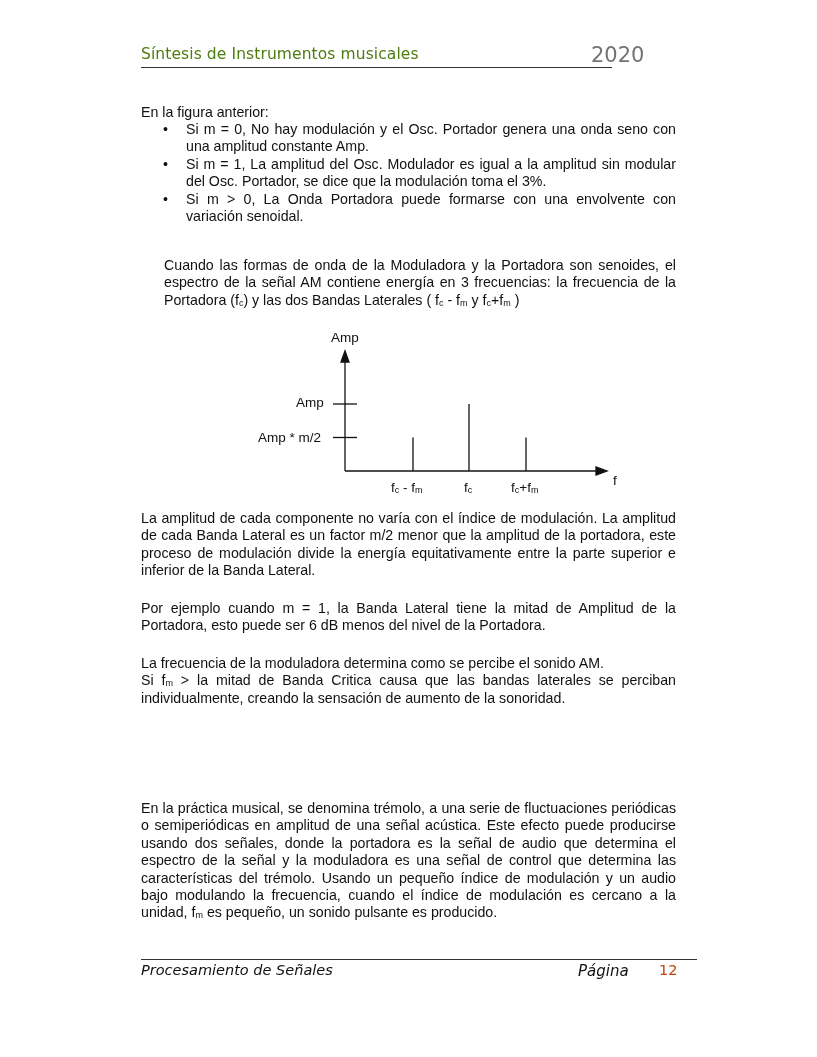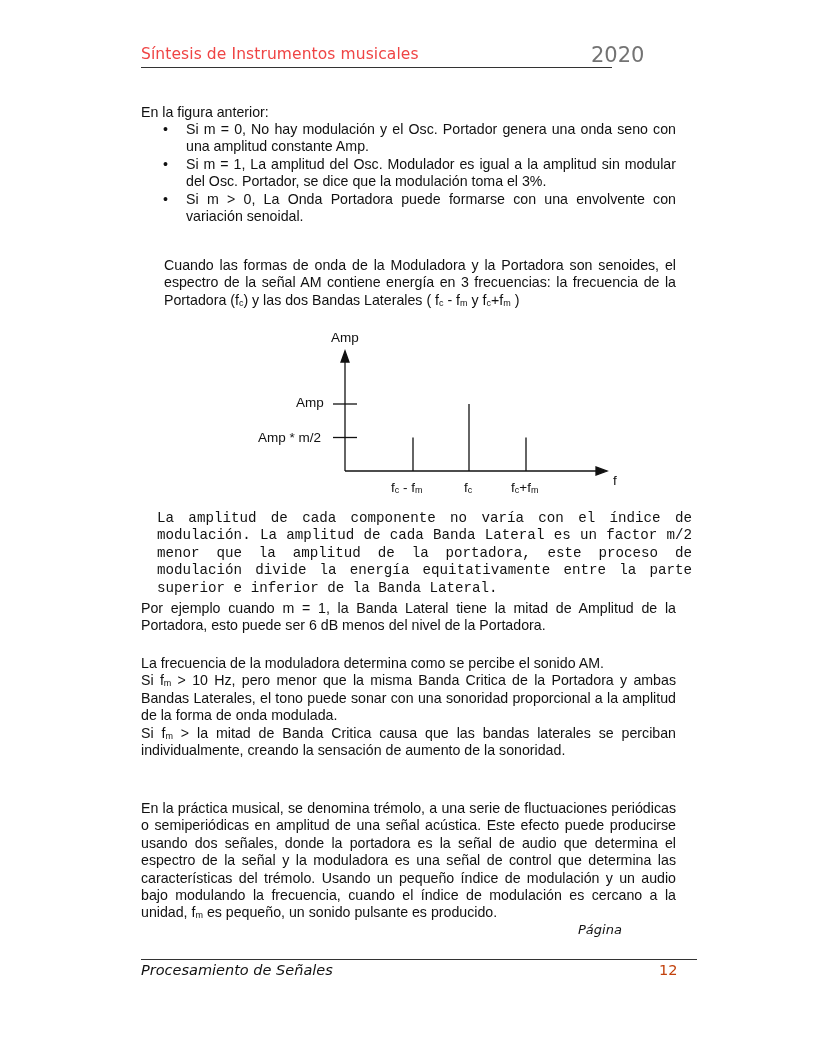--- a/index.html
+++ b/index.html
@@ -2,63 +2,63 @@
 <html><head>
 <meta charset="utf-8">
 <style>
   html, body { margin: 0; padding: 0; background: #ffffff; }
   body { width: 817px; height: 1057px; position: relative; overflow: hidden;
          font-family: "Liberation Sans", sans-serif; color: #111; }
   .page { position: absolute; left: 0; top: 0; width: 817px; height: 1057px; }
 
   
   .hdr-title { position: absolute; left: 141px; top: 45px; font-family: "DejaVu Sans", sans-serif;
-               font-size: 15.5px; color: #ef4444; letter-spacing: 0.1px; }
+               font-size: 15.5px; color: #4d7c0f; letter-spacing: 0.1px; }
   .hdr-year { position: absolute; left: 591px; top: 43px; font-family: "DejaVu Sans", sans-serif;
               font-size: 21px; color: #737373; }
   .hdr-rule { position: absolute; left: 141px; top: 67px; width: 471px; height: 1px; background: #333; }
   .logo { position: absolute; left: 647px; top: 40px; width: 92px; height: 46px; color: #555; }
   .logo-small { position: absolute; left: 4px; top: 0; font-size: 6.5px; letter-spacing: 6.2px;
                 font-family: "DejaVu Sans", sans-serif; color: #555; }
   .logo-big { position: absolute; left: 0; top: 7px; font-family: "Liberation Serif", serif;
               font-size: 42px; line-height: 40px; color: #5a5a5a; letter-spacing: -1px;
               transform: scaleX(0.95); transform-origin: left top; }
 
   
   .txt { position: absolute; font-size: 14.2px; line-height: 17.4px; color: #111; }
   .just { text-align: justify; }
   .p-intro { left: 141px; top: 104px; }
   ul.bullets { position: absolute; left: 163px; top: 121px; width: 513px; margin: 0; padding: 0;
                list-style: none; font-size: 14.2px; line-height: 17.4px; }
   ul.bullets li { position: relative; padding-left: 23px; text-align: justify; margin: 0; }
   ul.bullets li .dot { position: absolute; left: 0; top: 0; }
   .p-cuando { left: 164px; top: 257px; width: 512px; }
-  .p-amplitud { left: 157px; top: 510px; width: 535px; font-family: Liberation Mono, monospace; }
+  .p-amplitud { left: 141px; top: 510px; width: 535px; }
   .p-ejemplo { left: 141px; top: 600px; width: 535px; }
   .p-frec { left: 141px; top: 655px; width: 535px; }
   .p-practica { left: 141px; top: 800px; width: 535px; }
   sub { font-size: 9px; vertical-align: -1px; line-height: 0; }
 
   
   .diagram { position: absolute; left: 0; top: 0; width: 817px; height: 1057px; pointer-events: none; }
   .dlabel { position: absolute; font-size: 13.5px; color: #111; white-space: nowrap; }
   .lab-amp-axis { left: 331px; top: 330px; }
   .lab-amp-tick { left: 296px; top: 395px; }
   .lab-ampm-tick { left: 258px; top: 430px; }
   .lab-f { left: 613px; top: 473px; }
   .lab-fcfm-minus { left: 391px; top: 480px; }
   .lab-fc { left: 464px; top: 480px; }
   .lab-fcfm-plus { left: 511px; top: 480px; }
 
   
   .ftr-rule { position: absolute; left: 141px; top: 959px; width: 556px; height: 1px; background: #333; }
   .ftr-left { position: absolute; left: 141px; top: 962px; font-family: "DejaVu Sans", sans-serif;
               font-style: italic; font-size: 14.5px; color: #111; }
-  .ftr-page-lbl { position: absolute; left: 578px; top: 922px; font-family: "DejaVu Sans", sans-serif;
-                  font-style: italic; font-size: 13px; color: #111; }
+  .ftr-page-lbl { position: absolute; left: 578px; top: 962px; font-family: "DejaVu Sans", sans-serif;
+                  font-style: italic; font-size: 15px; color: #111; }
   .ftr-page-num { position: absolute; left: 659px; top: 962px; font-family: "DejaVu Sans", sans-serif;
                   font-size: 14.5px; color: #c2410c; }
 </style>
 </head>
 <body>
 
 <div class="page">
 
   <div class="hdr-title">Síntesis de Instrumentos musicales</div>
   <div class="hdr-year">2020</div>
@@ -104,21 +104,20 @@
     <div class="dlabel lab-fcfm-minus"><span>f</span><sub>c</sub><span> - f</span><sub>m</sub></div>
     <div class="dlabel lab-fc"><span>f</span><sub>c</sub></div>
     <div class="dlabel lab-fcfm-plus"><span>f</span><sub>c</sub><span>+f</span><sub>m</sub></div>
   </div>
 
   <div class="txt just p-amplitud">La amplitud de cada componente no varía con el índice de modulación. La amplitud de cada Banda Lateral es un factor m/2 menor que la amplitud de la portadora, este proceso de modulación divide la energía  equitativamente entre la parte superior e inferior de la Banda Lateral.</div>
   <div class="txt just p-ejemplo">Por ejemplo cuando m = 1, la Banda Lateral tiene la mitad de Amplitud de la Portadora, esto puede ser 6 dB menos del nivel de la Portadora.</div>
 
   <div class="txt just p-frec">
     <div>La frecuencia de la moduladora determina como se percibe el sonido AM.</div>
-    <div><span>Si f</span><sub>m</sub><span> &gt; 10 Hz, pero menor que la misma Banda Critica de la Portadora y ambas Bandas Laterales, el tono puede sonar con una sonoridad  proporcional a la amplitud de la forma de onda modulada.</span></div>
     <div><span>Si f</span><sub>m</sub><span> &gt; la mitad de Banda Critica causa que las bandas laterales se perciban individualmente, creando la sensación de aumento de la sonoridad.</span></div>
   </div>
 
   <div class="txt just p-practica"><span>En la práctica musical, se denomina trémolo, a una serie de fluctuaciones periódicas o semiperiódicas en amplitud de una señal acústica. Este efecto puede producirse usando dos señales, donde la portadora es la señal de audio que determina el espectro de la señal y la moduladora es una señal de control que determina las características del trémolo. Usando un pequeño índice de modulación y un audio bajo modulando la frecuencia, cuando el índice de modulación es cercano a la unidad, f</span><sub>m</sub><span> es pequeño, un sonido pulsante es producido.</span></div>
 
   <div class="ftr-rule"></div>
   <div class="ftr-left">Procesamiento de Señales</div>
   <div class="ftr-page-lbl">Página</div>
   <div class="ftr-page-num">12</div>
 </div>

